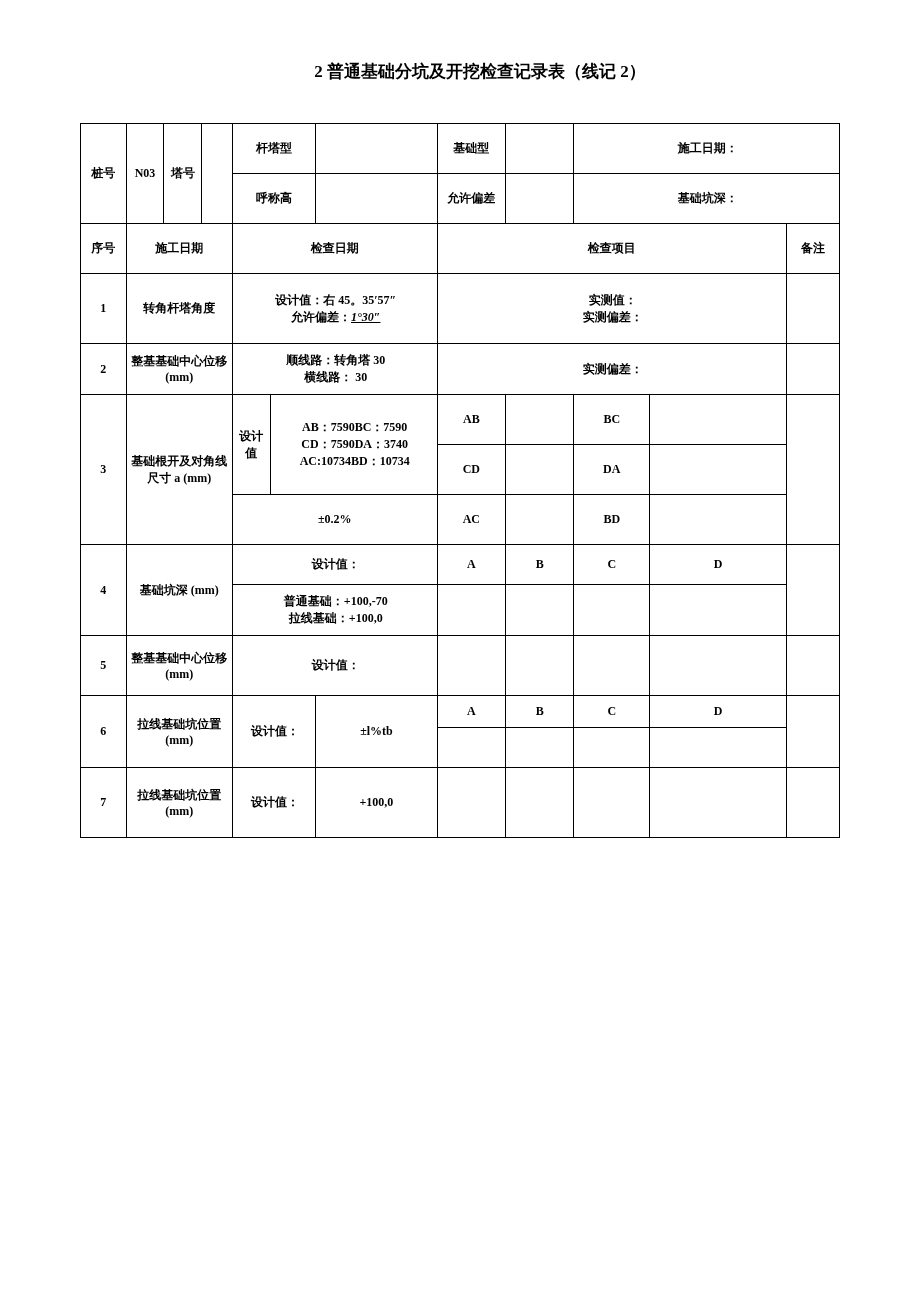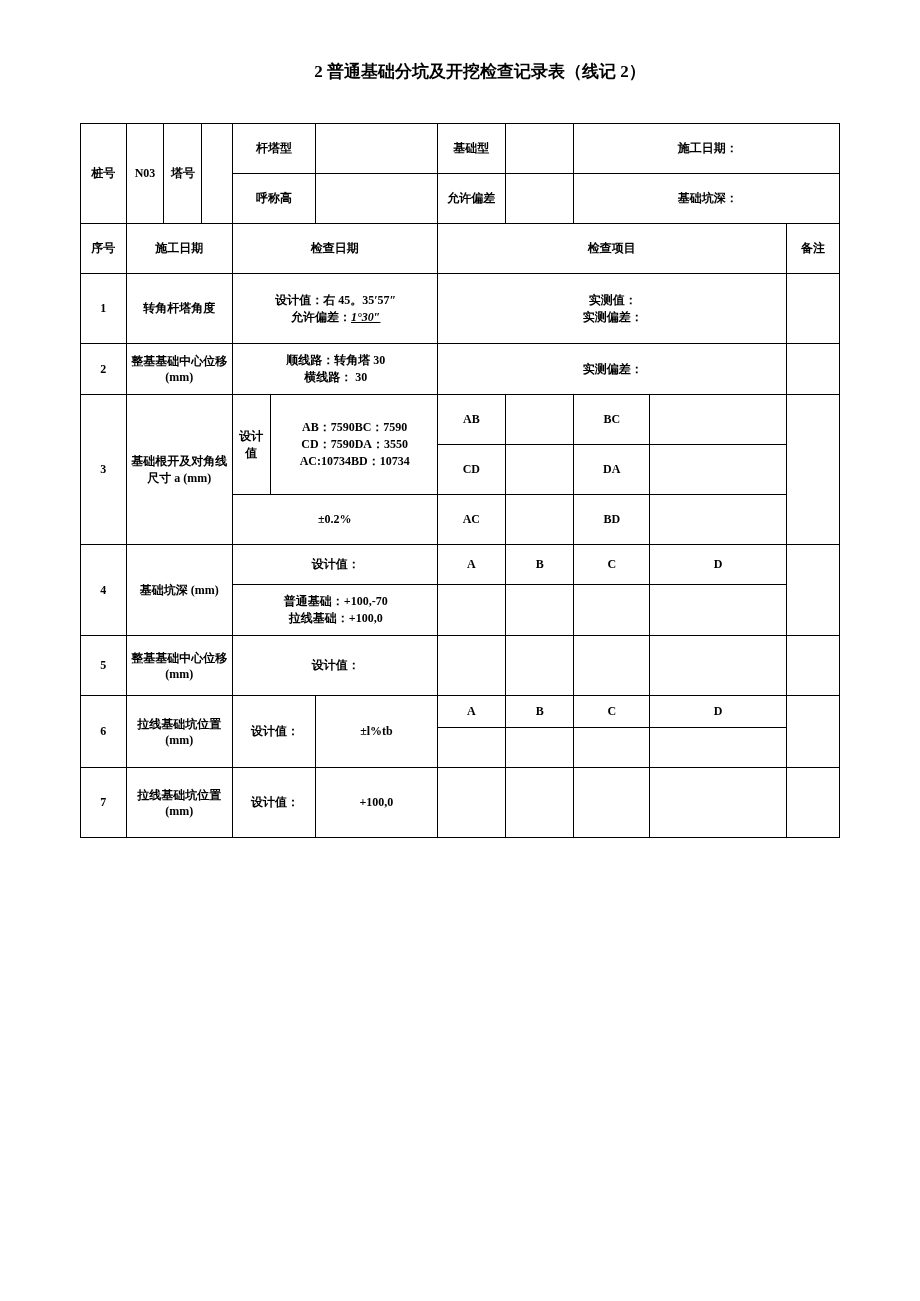--- a/index.html
+++ b/index.html
@@ -121,21 +121,21 @@
     <td colspan="5" class="left bold">实测偏差：</td>
     <td></td>
   </tr>
 
   <tr class="tall">
     <td rowspan="3" class="bold">3</td>
     <td rowspan="3" colspan="3" class="bold">基础根开及对角线尺寸 a (mm)</td>
     <td rowspan="2" class="bold">设计值</td>
     <td rowspan="2" colspan="2" class="left bold">
       <span>AB：7590BC：7590</span><br>
-      <span>CD：7590DA：3550</span><br>
+      <span>CD：7590DA：3740</span><br>
       <span>AC:10734BD：10734</span>
     </td>
     <td class="bold">AB</td>
     <td></td>
     <td class="bold">BC</td>
     <td colspan="2"></td>
     <td rowspan="3"></td>
   </tr>
   <tr class="tall">
     <td class="bold">CD</td>

